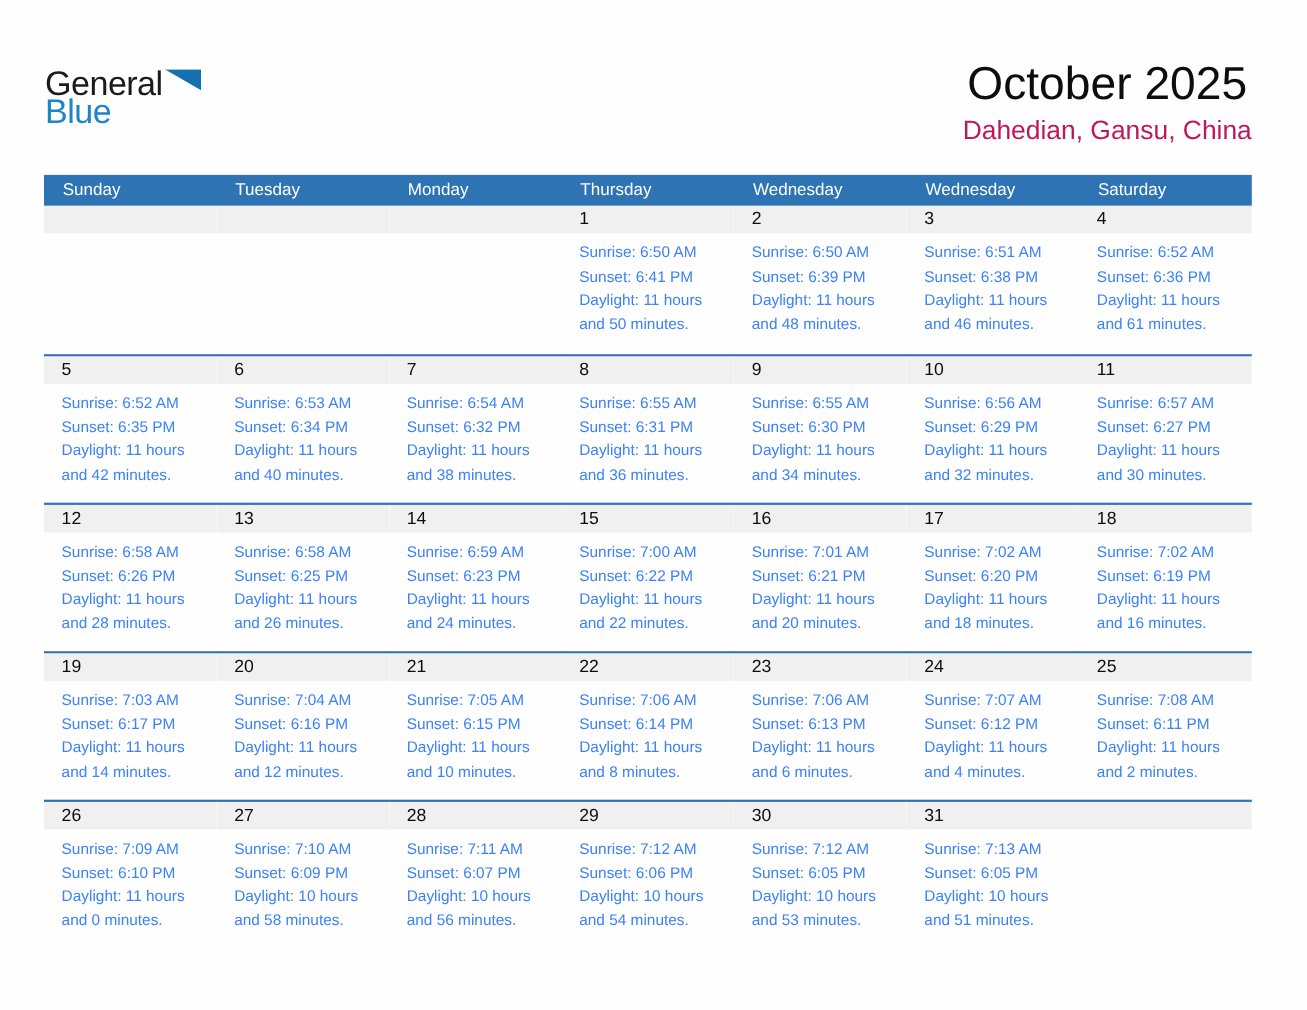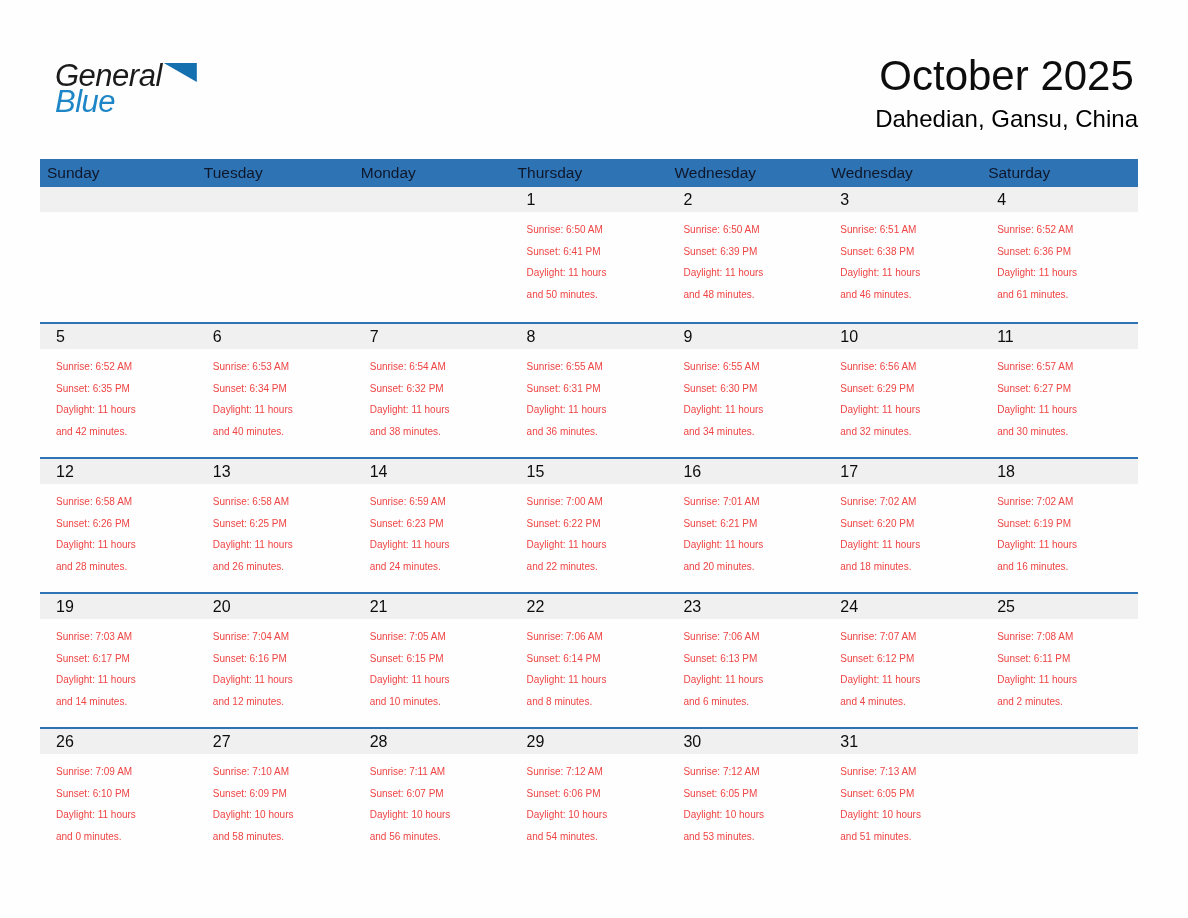--- a/index.html
+++ b/index.html
@@ -3,45 +3,45 @@
 <meta charset="utf-8">
 <style>
   html,body{margin:0;padding:0;background:#ffffff;}
   body{
     width:1188px;height:918px;position:relative;overflow:hidden;
     font-family:"Liberation Sans","DejaVu Sans",sans-serif;color:#111;
   }
   .page{position:absolute;inset:0;background:#fefefe;}
 
   
-  .logo{position:absolute;left:55px;top:60px;width:220px;font-style:italic;}
+  .logo{position:absolute;left:41px;top:60px;width:220px;}
   .logo-row{display:flex;align-items:flex-start;}
   .logo-general{font-size:31px;letter-spacing:-0.5px;color:#1b1b1b;line-height:1;}
   .logo-triangle{display:inline-block;width:33px;height:19px;margin-left:2px;margin-top:3px;
     background:#1470af;clip-path:polygon(0 0,100% 0,100% 100%);}
   .logo-blue{display:block;font-size:31px;letter-spacing:-0.5px;color:#1e86c7;line-height:1;
     margin-top:-5px;}
 
   
   .title-block{position:absolute;right:50px;top:52px;text-align:center;}
   .month-title{font-size:42px;color:#0d0d0d;line-height:1.15;}
-  .location{font-size:24px;color:#000000;margin-top:5px;}
+  .location{font-size:24px;color:#be185d;margin-top:5px;}
 
   
   .calendar{position:absolute;left:40px;top:159px;width:1098px;}
   .weekday-row{display:flex;background:#2e74b5;height:28px;}
-  .weekday-cell{flex:1;color:#0f172a;font-size:15.5px;line-height:28px;
-    padding-left:7px;box-sizing:border-box;white-space:nowrap;overflow:hidden;}
+  .weekday-cell{flex:1;color:#ffffff;font-size:15.5px;line-height:28px;
+    padding-left:17px;box-sizing:border-box;white-space:nowrap;overflow:hidden;}
 
   .week-row{display:flex;height:135px;box-sizing:border-box;}
   .week-row:not(:first-child){border-top:2px solid #2e74b5;}
   .day-cell{flex:1;display:flex;flex-direction:column;box-sizing:border-box;overflow:hidden;}
   .day-num{height:25px;line-height:26px;background:#f0f0f0;font-size:16px;
     padding-left:16px;color:#0d0d0d;}
-  .day-details{padding:7px 4px 0 16px;font-size:10px;line-height:21.5px;color:#ef4444;}
+  .day-details{padding:7px 4px 0 16px;font-size:14px;line-height:21.5px;color:#3b82f6;}
   .day-details div{white-space:nowrap;}
 </style>
 </head>
 <body>
 
 <div class="page">
 
   <div class="logo">
     <div class="logo-row">
       <span class="logo-general">General</span>

